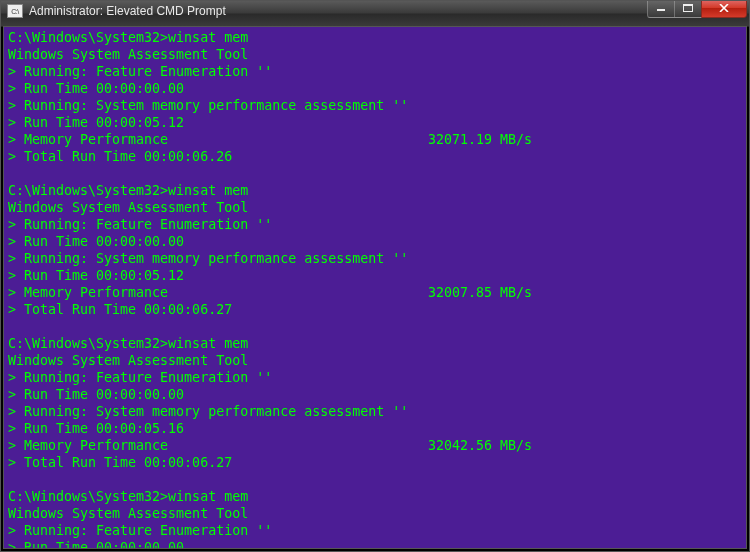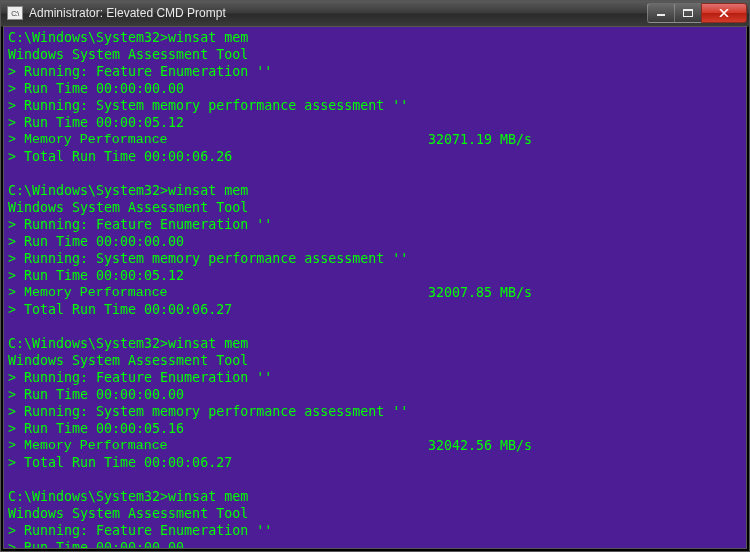--- a/index.html
+++ b/index.html
@@ -8,22 +8,22 @@
     height: 552px;
     background: #000;
     font-family: "Segoe UI", Tahoma, sans-serif;
     overflow: hidden;
     border: 1px solid #555;
   }
   .titlebar {
     height: 26px;
     background: linear-gradient(to bottom, #5a5a5a 0%, #3a3a3a 48%, #2a2a2a 52%, #3a3a3a 100%);
     display: flex;
-    align-items: center;
-    padding: 0 2px 1px 6px;
+    align-items: flex-end;
+    padding: 0 2px 8px 6px;
     border-bottom: 1px solid #222;
     position: relative;
   }
   .app-icon {
     width: 16px;
     height: 14px;
     background: #efefef;
     border: 1px solid #888;
     margin-right: 6px;
     display: flex;
@@ -76,21 +76,21 @@
   }
   .term {
     font-family: "Lucida Console", Consolas, monospace;
     font-size: 13.3px;
     line-height: 17px;
     color: #00ff00;
     white-space: pre;
   }
   .block-sep { height: 17px; }
   .memline { display: flex; }
-  .memlabel { width: 420px; font-family: Liberation Mono, monospace; }
+  .memlabel { width: 420px; }
 </style>
 </head>
 <body>
 
 <div class="titlebar">
   <div class="app-icon">C:\</div>
   <div class="title-text">Administrator: Elevated CMD Prompt</div>
   <div class="win-controls">
     <div class="win-btn min">
       <svg width="10" height="8">

